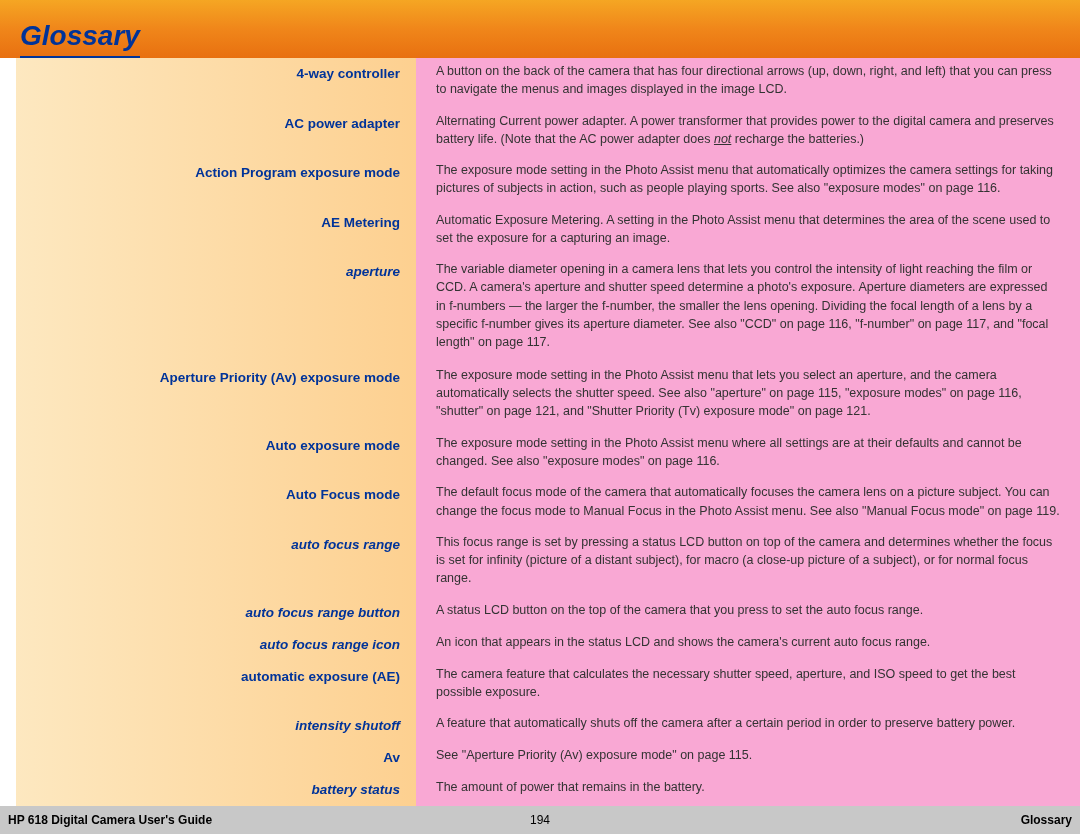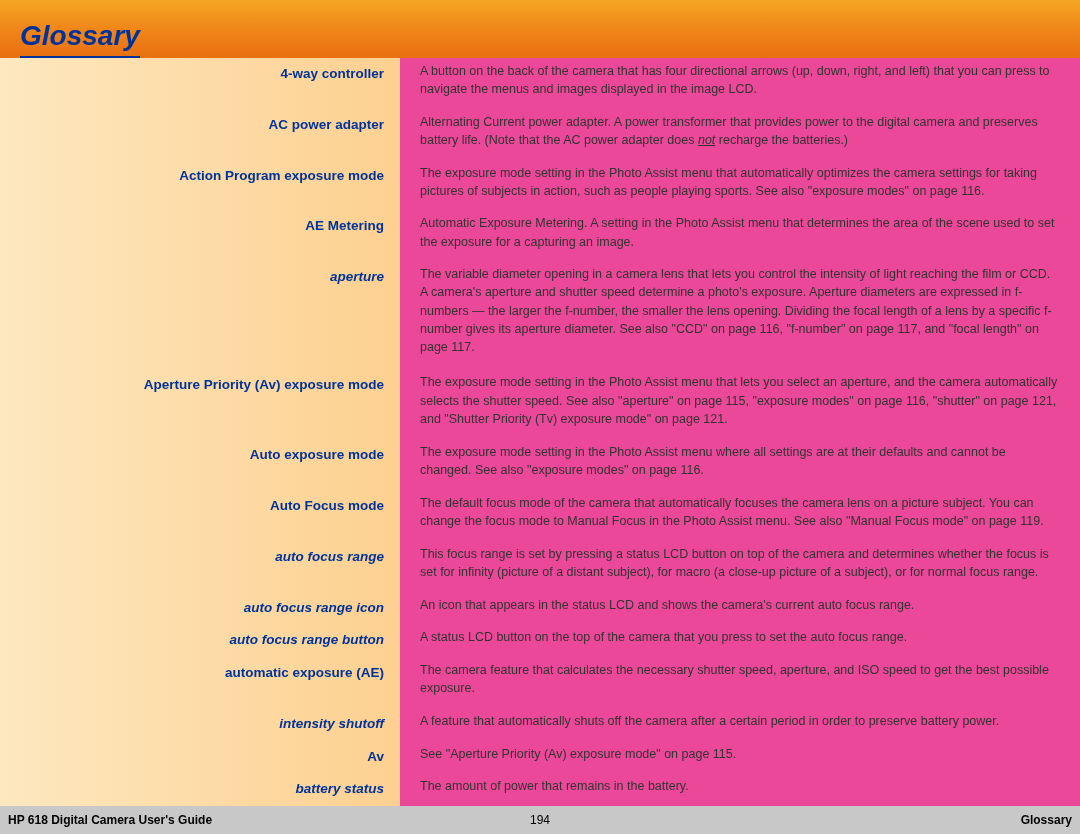--- a/index.html
+++ b/index.html
@@ -40,21 +40,22 @@
       font-style: italic;
       padding-bottom: 4px;
       border-bottom: 2px solid #003399;
     }
 
     
     .content {
       flex: 1;
       display: flex;
       overflow: hidden;
-      background: #ec4899;
+      background: #f9a8d4;
+      margin-left: 16px;
     }
 
     .glossary-table {
       width: 100%;
       border-collapse: collapse;
     }
 
     .glossary-table tr {
       vertical-align: top;
     }
@@ -156,26 +157,26 @@
           </tr>
           <tr>
             <td class="term-cell">Auto Focus mode</td>
             <td class="def-cell">The default focus mode of the camera that automatically focuses the camera lens on a picture subject. You can change the focus mode to Manual Focus in the Photo Assist menu. See also "Manual Focus mode" on page 119.</td>
           </tr>
           <tr>
             <td class="term-cell italic">auto focus range</td>
             <td class="def-cell">This focus range is set by pressing a status LCD button on top of the camera and determines whether the focus is set for infinity (picture of a distant subject), for macro (a close-up picture of a subject), or for normal focus range.</td>
           </tr>
           <tr>
+            <td class="term-cell italic">auto focus range button</td>
+            <td class="def-cell">A status LCD button on the top of the camera that you press to set the auto focus range.</td>
+          </tr>
+          <tr>
             <td class="term-cell italic">auto focus range icon</td>
             <td class="def-cell">An icon that appears in the status LCD and shows the camera's current auto focus range.</td>
-          </tr>
-          <tr>
-            <td class="term-cell italic">auto focus range button</td>
-            <td class="def-cell">A status LCD button on the top of the camera that you press to set the auto focus range.</td>
           </tr>
           <tr>
             <td class="term-cell">automatic exposure (AE)</td>
             <td class="def-cell">The camera feature that calculates the necessary shutter speed, aperture, and ISO speed to get the best possible exposure.</td>
           </tr>
           <tr>
             <td class="term-cell italic">intensity shutoff</td>
             <td class="def-cell">A feature that automatically shuts off the camera after a certain period in order to preserve battery power.</td>
           </tr>
           <tr>

